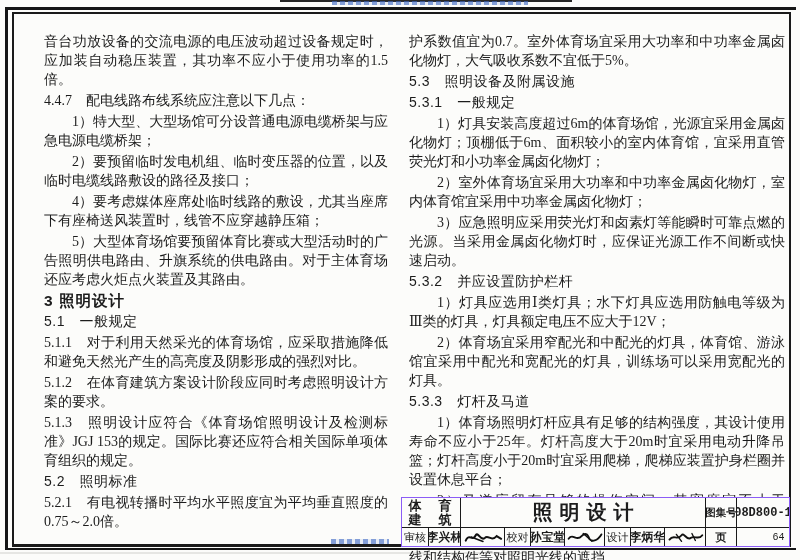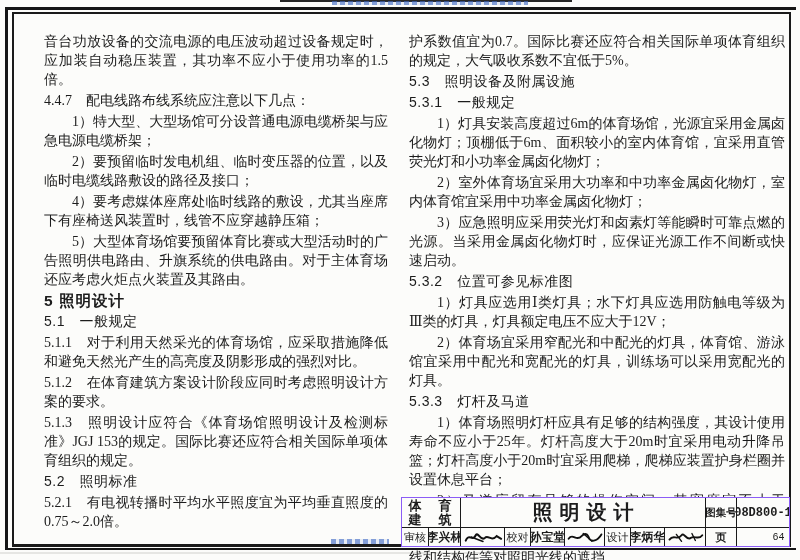--- a/index.html
+++ b/index.html
@@ -72,36 +72,36 @@
   <div class="wm wm-bottom"></div>
   <div class="scan-shadow-bottom"></div>
 
   <div class="col col-left">
       <p class="para body">音台功放设备的交流电源的电压波动超过设备规定时，应加装自动稳压装置，其功率不应小于使用功率的1.5倍。</p>
       <p class="para body">4.4.7　配电线路布线系统应注意以下几点：</p>
       <p class="para item">1）特大型、大型场馆可分设普通电源电缆桥架与应急电源电缆桥架；</p>
       <p class="para item">2）要预留临时发电机组、临时变压器的位置，以及临时电缆线路敷设的路径及接口；</p>
       <p class="para item">4）要考虑媒体座席处临时线路的敷设，尤其当座席下有座椅送风装置时，线管不应穿越静压箱；</p>
       <p class="para item">5）大型体育场馆要预留体育比赛或大型活动时的广告照明供电路由、升旗系统的供电路由。对于主体育场还应考虑火炬点火装置及其路由。</p>
-      <p class="para h1">5 照明设计</p>
+      <p class="para h1">3 照明设计</p>
       <p class="para h2">5.1　一般规定</p>
       <p class="para body">5.1.1　对于利用天然采光的体育场馆，应采取措施降低和避免天然光产生的高亮度及阴影形成的强烈对比。</p>
       <p class="para body">5.1.2　在体育建筑方案设计阶段应同时考虑照明设计方案的要求。</p>
       <p class="para body">5.1.3　照明设计应符合《体育场馆照明设计及检测标准》JGJ 153的规定。国际比赛还应符合相关国际单项体育组织的规定。</p>
       <p class="para h2">5.2　照明标准</p>
       <p class="para body">5.2.1　有电视转播时平均水平照度宜为平均垂直照度的0.75～2.0倍。</p>
     </div>
   <div class="col col-right">
-      <p class="para body">护系数值宜为0.7。国际比赛还应符合相关国际单项体育组织的规定，大气吸收系数不宜低于5%。</p>
+      <p class="para body">护系数值宜为0.7。室外体育场宜采用大功率和中功率金属卤化物灯，大气吸收系数不宜低于5%。</p>
       <p class="para h2">5.3　照明设备及附属设施</p>
       <p class="para h2">5.3.1　一般规定</p>
       <p class="para item">1）灯具安装高度超过6m的体育场馆，光源宜采用金属卤化物灯；顶棚低于6m、面积较小的室内体育馆，宜采用直管荧光灯和小功率金属卤化物灯；</p>
       <p class="para item">2）室外体育场宜采用大功率和中功率金属卤化物灯，室内体育馆宜采用中功率金属卤化物灯；</p>
       <p class="para item">3）应急照明应采用荧光灯和卤素灯等能瞬时可靠点燃的光源。当采用金属卤化物灯时，应保证光源工作不间断或快速启动。</p>
-      <p class="para h2">5.3.2　位置可参见标准图</p>
+      <p class="para h2">5.3.2　并应设置防护栏杆</p>
       <p class="para item">1）灯具应选用Ⅰ类灯具；水下灯具应选用防触电等级为Ⅲ类的灯具，灯具额定电压不应大于12V；</p>
       <p class="para item">2）体育场宜采用窄配光和中配光的灯具，体育馆、游泳馆宜采用中配光和宽配光的灯具，训练场可以采用宽配光的灯具。</p>
       <p class="para h2">5.3.3　灯杆及马道</p>
       <p class="para item">1）体育场照明灯杆应具有足够的结构强度，其设计使用寿命不应小于25年。灯杆高度大于20m时宜采用电动升降吊篮；灯杆高度小于20m时宜采用爬梯，爬梯应装置护身栏圈并设置休息平台；</p>
       <p class="para item">2）马道应留有足够的操作空间，其宽度宜不小于800mm，并应设置防护栏杆，当确有困难时，其宽度不应小于650mm。其安装位置应避免建筑装饰材料、安装部件、管线和结构件等对照明光线的遮挡。</p>
     </div>
 
   <div class="titleblock">
     <div class="tb-cell c-cat">
       <div>体　育</div>

